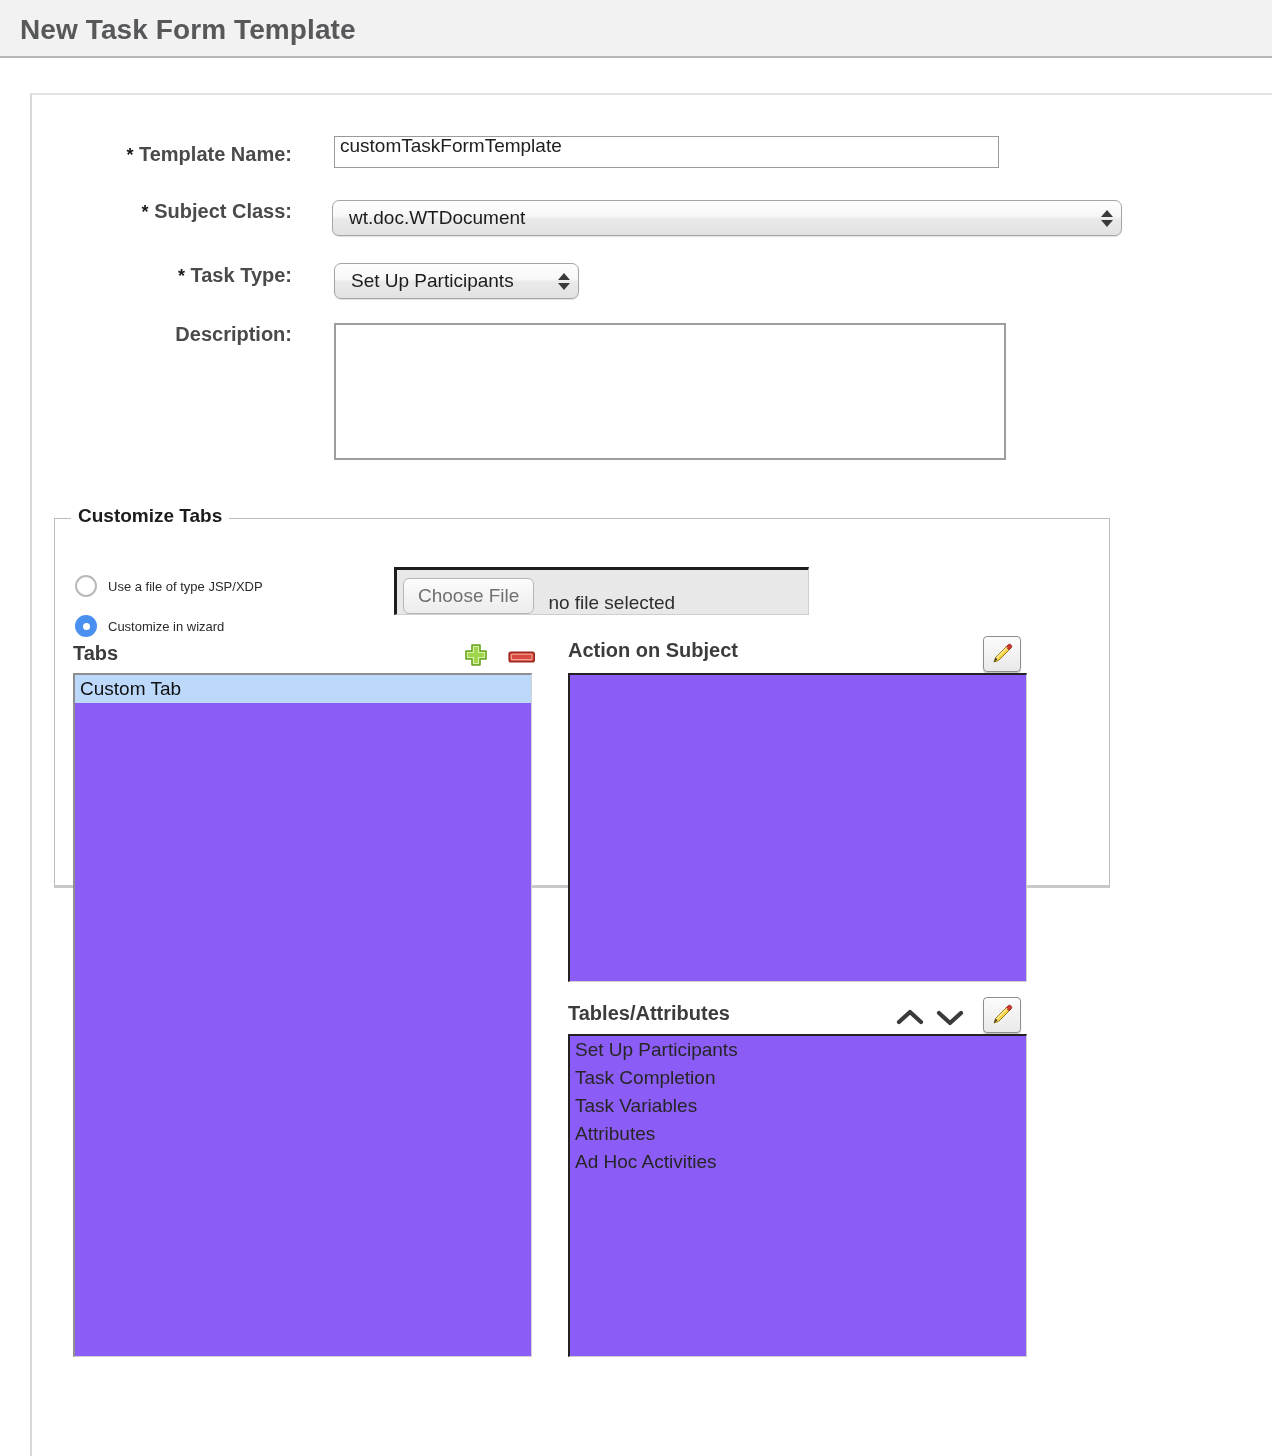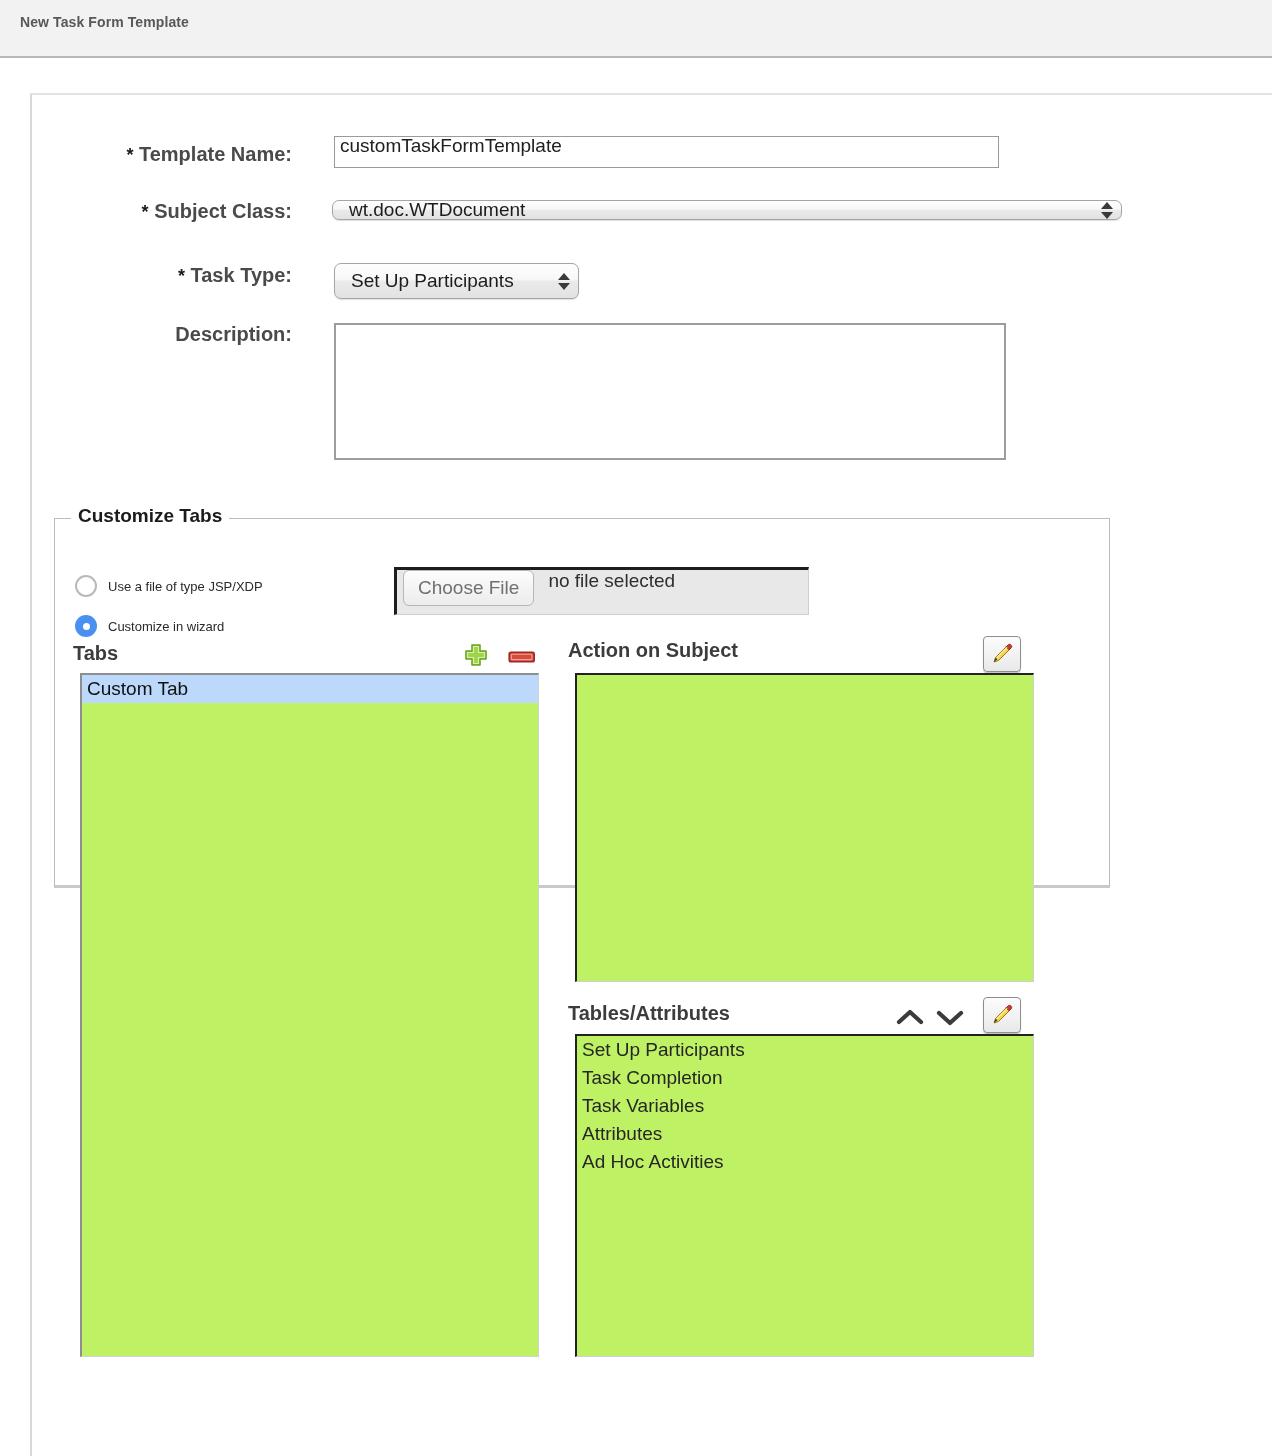--- a/index.html
+++ b/index.html
@@ -20,21 +20,21 @@
   .header {
     position: absolute;
     left: 0; top: 0;
     width: 1272px; height: 58px;
     background: #f2f2f2;
     border-bottom: 2px solid #b8b8b8;
   }
   .header-title {
     position: absolute;
     left: 20px; top: 14px;
-    font-size: 14px;
+    font-size: 28px;
     font-weight: bold;
     color: #57585a;
     letter-spacing: 0.1px;
   }
 
   
   .panel {
     position: absolute;
     left: 30px; top: 93px;
     width: 1242px; height: 1363px;
@@ -151,21 +151,21 @@
     margin-left: 11px;
     font-size: 13px;
     color: #2a2a2a;
     white-space: nowrap;
   }
 
   
   .fileinput {
     position: absolute;
     display: flex;
-    align-items: flex-start;
+    align-items: flex-end;
     background: #e8e8e8;
     border-top: 3px solid #1d1d1d;
     border-left: 3px solid #1d1d1d;
     border-right: 1px solid #cfcfcf;
     border-bottom: 1px solid #cfcfcf;
     padding: 0 6px;
   }
   .choose-btn {
     background: linear-gradient(to bottom, #fdfdfd, #ececec);
     border: 1px solid #b6b6b6;
@@ -215,27 +215,26 @@
     width: 34px; height: 30px;
     display: flex;
     align-items: center;
     justify-content: center;
     cursor: default;
   }
 
   
   .listbox {
     position: absolute;
-    background: #bef264;
+    background: #8b5cf6;
     border-top: 2px solid #8e8e8e;
     border-left: 2px solid #8e8e8e;
     border-right: 1px solid #d2d2d2;
     border-bottom: 1px solid #d2d2d2;
     overflow: hidden;
-    margin-left: 7px;
   }
   .listbox.dark {
     border-top: 2px solid #222222;
     border-left: 2px solid #222222;
     border-right: 1px solid #cfcfcf;
     border-bottom: 1px solid #cfcfcf;
   }
   .list-item {
     font-size: 19px;
     color: #262626;
@@ -263,21 +262,21 @@
     <div class="flabel" style="left:0px; top:48px; width:260px;">
       <span class="star">*</span>
       <span>Template Name:</span>
     </div>
     <input class="text-input" style="left: 302px; top: 41px; width: 665px; height: 32px;" value="customTaskFormTemplate">
 
     <div class="flabel" style="left:0px; top:105px; width:260px;">
       <span class="star">*</span>
       <span>Subject Class:</span>
     </div>
-    <div class="sel" style="left:300px; top:105px; width:790px; height:20px;">
+    <div class="sel" style="left:300px; top:105px; width:790px; height:36px;">
       <span class="sel-val">wt.doc.WTDocument</span>
       <span class="sel-arrows">
         <span class="tri-up"></span>
           <span class="tri-dn"></span>
       </span>
     </div>
 
     <div class="flabel" style="left:0px; top:169px; width:260px;">
       <span class="star">*</span>
       <span>Task Type:</span>

